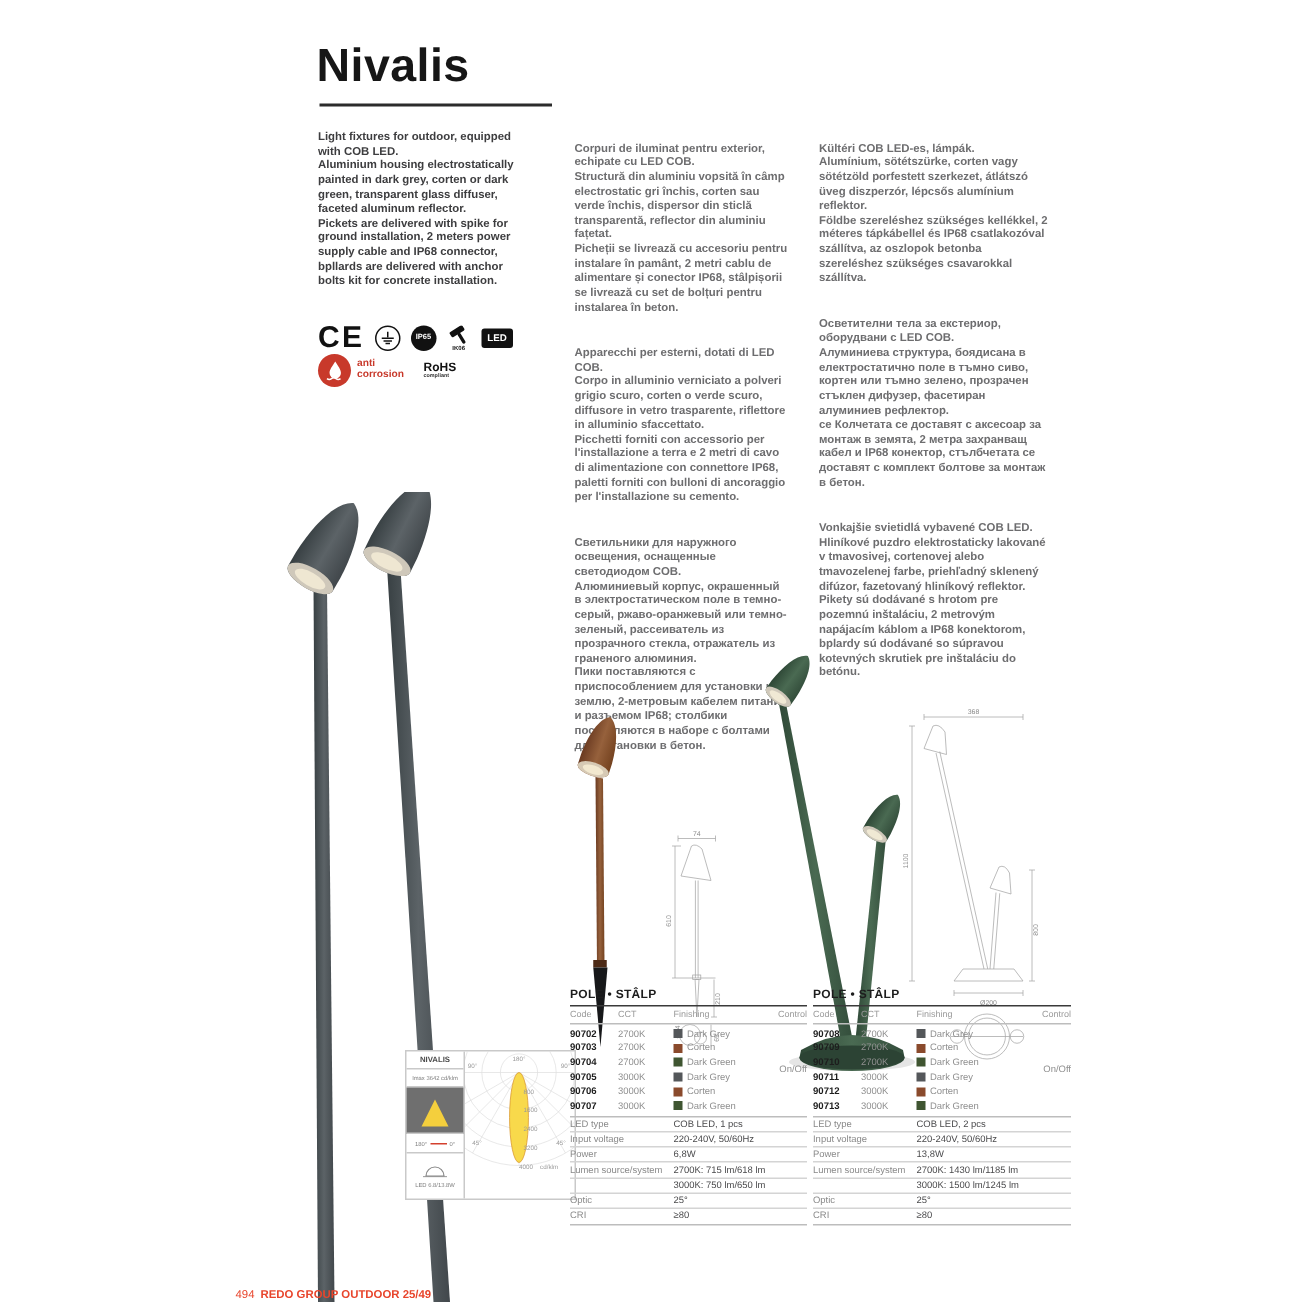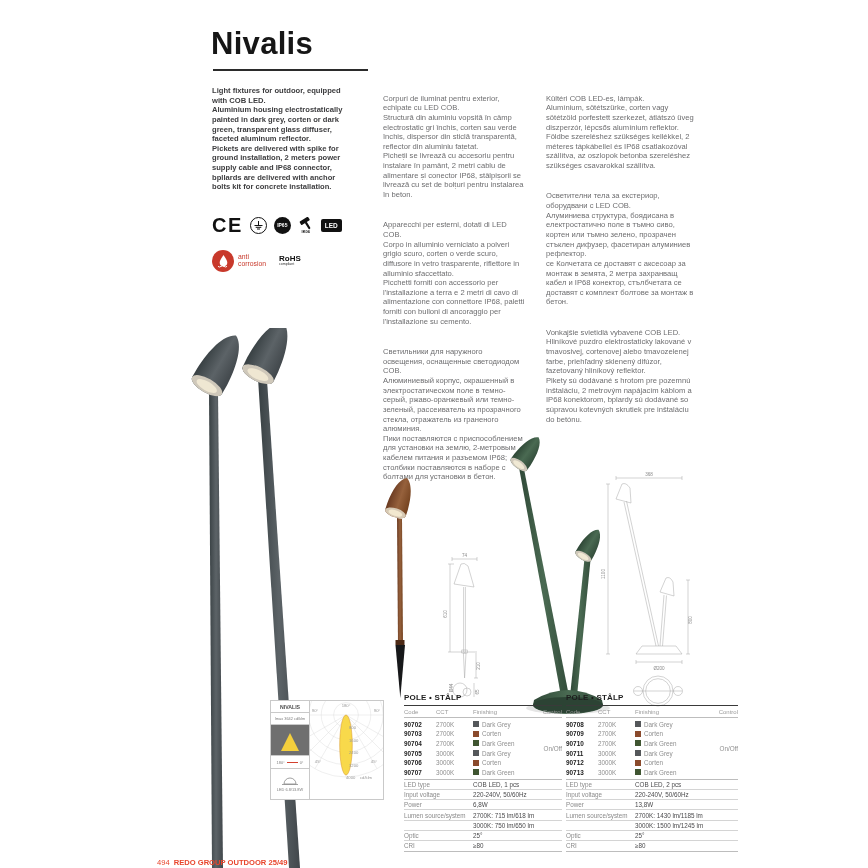--- a/index.html
+++ b/index.html
@@ -4,30 +4,30 @@
 <style>
   html,body{margin:0;padding:0;background:#fff;}
   #page{position:relative;width:868px;height:868px;background:#fff;overflow:hidden;
         font-family:"Liberation Sans","DejaVu Sans",sans-serif;color:#555;}
 
   
   .page-title{position:absolute;left:211px;top:26px;font-size:31px;font-weight:800;color:#161616;letter-spacing:.3px;}
   .title-rule{position:absolute;left:213px;top:69px;width:155px;height:2px;background:#2b2b2b;}
 
   
-  .col{position:absolute;font-size:7.6px;line-height:1.27;white-space:pre-line;}
+  .col{position:absolute;font-size:7.6px;line-height:1.27;white-space:pre-line;font-weight:bold;}
   .col p{margin:0 0 11px 0;white-space:pre-line;}
   .col-en{left:212px;top:86px;width:140px;color:#3d3d3f;font-weight:700;}
   .col-2{left:383px;top:84px;width:142px;color:#6d6d6f;}
   .col-3{left:546px;top:84px;width:153px;color:#6d6d6f;}
 
   
   .cicons{position:absolute;left:212px;top:214px;}
   .crow{display:flex;align-items:center;gap:7px;height:22px;}
-  .crow+.crow{margin-top:14px;}
+  .crow+.crow{margin-top:0;font-weight:bold;}
   .ce{font-size:20px;font-weight:700;color:#111;letter-spacing:1.5px;}
   .earth{width:15px;height:15px;border:1.4px solid #111;border-radius:50%;display:flex;align-items:center;justify-content:center;}
   .ip65{width:17px;height:17px;border-radius:50%;background:#111;color:#fff;font-size:5px;font-weight:700;display:flex;align-items:center;justify-content:center;}
   .ik06{display:flex;flex-direction:column;align-items:center;}
   .ik06 span{font-size:4px;color:#111;font-weight:700;margin-top:-1px;}
   .ledbox{width:21px;height:13px;background:#111;border-radius:2px;color:#fff;font-size:6.5px;font-weight:700;display:flex;align-items:center;justify-content:center;}
   .anti-wrap{display:flex;align-items:center;gap:4px;}
   .anti{width:22px;height:22px;border-radius:50%;background:#c8392b;display:flex;align-items:center;justify-content:center;}
   .antitext{color:#c8392b;font-size:6.8px;line-height:1.02;}
   .rohs{margin-left:6px;display:flex;flex-direction:column;line-height:1;}
@@ -46,21 +46,21 @@
   .pb-imax{height:11px;border-bottom:.8px solid #c9c9c9;font-size:3.9px;color:#7e7e7e;display:flex;align-items:center;justify-content:center;}
   .pb-beam{height:30px;border-bottom:.8px solid #c9c9c9;background:#6f6f6f;display:flex;align-items:flex-end;justify-content:center;}
   .beam-tri{width:0;height:0;border-left:9px solid transparent;border-right:9px solid transparent;border-bottom:18px solid #f4cf3d;margin-bottom:4px;}
   .pb-scale{height:12px;border-bottom:.8px solid #c9c9c9;display:flex;align-items:center;justify-content:center;gap:2px;font-size:3.9px;color:#7e7e7e;}
   .pb-scale .rline{width:11px;height:1px;background:#d3402e;}
   .pb-lamp{flex:1;display:flex;flex-direction:column;align-items:center;justify-content:center;gap:2px;font-size:3.9px;color:#7e7e7e;}
   .polar-num{font-size:4.2px;fill:#9a9a9a;}
   .polar-ang{font-size:4.2px;fill:#9a9a9a;}
 
   
-  .spec-table{position:absolute;top:693px;font-size:6.3px;color:#8a8a8a;margin-left:24px;}
+  .spec-table{position:absolute;top:658px;font-size:6.3px;color:#8a8a8a;}
   .t-left{left:380px;width:158px;}
   .t-right{left:542px;width:172px;}
   .t-title{font-size:8px;font-weight:700;color:#1d1d1d;padding-bottom:3px;border-bottom:1.6px solid #3a3a3a;letter-spacing:.2px;}
   .t-head{display:grid;grid-template-columns:32px 37px 1fr 32px;padding:3px 0 2px 0;border-bottom:.8px solid #bdbdbd;color:#9a9a9a;font-size:6px;}
   .t-head .h-control{text-align:right;}
   .t-rows{position:relative;border-bottom:.8px solid #bdbdbd;padding:1.5px 0;}
   .prow{display:grid;grid-template-columns:32px 37px 1fr;align-items:center;height:9.6px;}
   .prow .code{font-weight:700;color:#1d1d1d;font-size:6.4px;}
   .prow .cct{color:#8f8f8f;}
   .fin{display:flex;align-items:center;gap:3px;color:#8f8f8f;}

